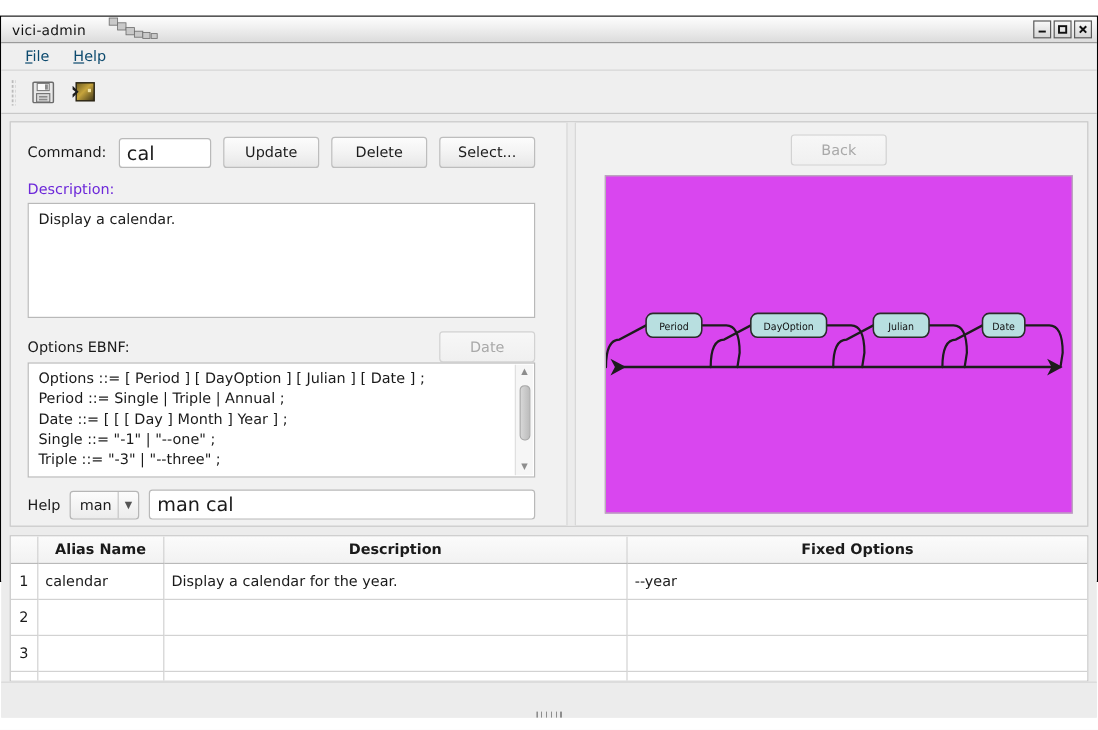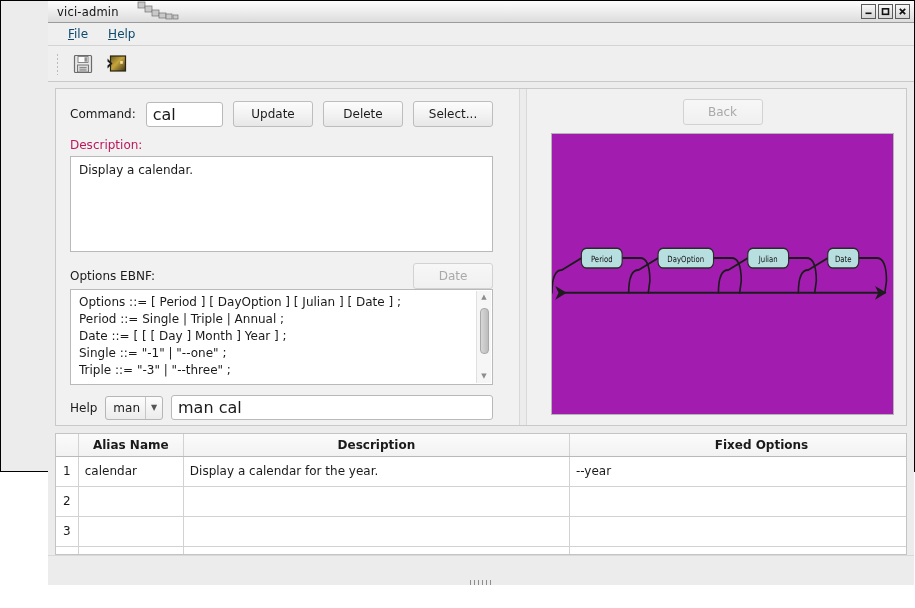--- a/index.html
+++ b/index.html
@@ -7,27 +7,26 @@
     margin: 0; padding: 0;
     width: 915px; height: 608px;
     background: #ffffff;
     font-family: "DejaVu Sans", "Liberation Sans", sans-serif;
     overflow: hidden;
   }
 
   
   .window {
     position: absolute;
-    left: 0; top: 0;
+    left: 0; top: 13px;
     width: 915px; height: 472px;
     background: #ececec;
     border: 1px solid #000;
     display: flex;
     flex-direction: column;
-    padding-left: 47px;
   }
 
   
   .titlebar {
     position: relative;
     height: 22px;
     background: linear-gradient(to bottom, #fdfdfd 0%, #efefef 45%, #dcdcdc 100%);
     border-bottom: 1px solid #9a9a9a;
     display: flex;
     align-items: center;
@@ -170,21 +169,21 @@
     background: linear-gradient(to bottom, #fcfcfc 0%, #f3f3f3 50%, #e7e7e7 100%);
     border: 1px solid #bdbdbd;
     border-radius: 3px;
     display: flex; align-items: center; justify-content: center;
     cursor: default;
   }
   .btn.disabled { color: #a9a9a9; background: linear-gradient(to bottom,#f7f7f7,#f0f0f0); border-color:#d2d2d2; }
 
   .section-label {
     font-size: 12px;
-    color: #be185d;
+    color: #6d28d9;
     margin: 11px 0 4px 0;
   }
 
   .textarea {
     background: #fff;
     border: 1px solid #b9b9b9;
     font-size: 12px;
     color: #1a1a1a;
     padding: 6px 8px;
     overflow: hidden;
@@ -244,21 +243,21 @@
   .combo .carrow {
     border-left: 1px solid #c6c6c6;
     width: 17px; height: 100%;
     display: flex; align-items: center; justify-content: center;
     font-size: 8px; color: #555;
   }
   #help-command { flex: 1; height: 25px; }
 
   
   .diagram-frame {
-    background: #a21caf;
+    background: #d946ef;
     border: 1px solid #b4b4b4;
     width: 100%;
     flex: 1;
     margin-top: 8px;
     margin-bottom: 10px;
     position: relative;
     overflow: hidden;
   }
 
   

